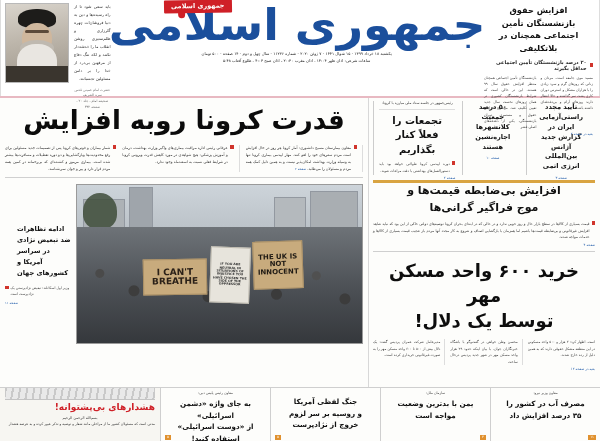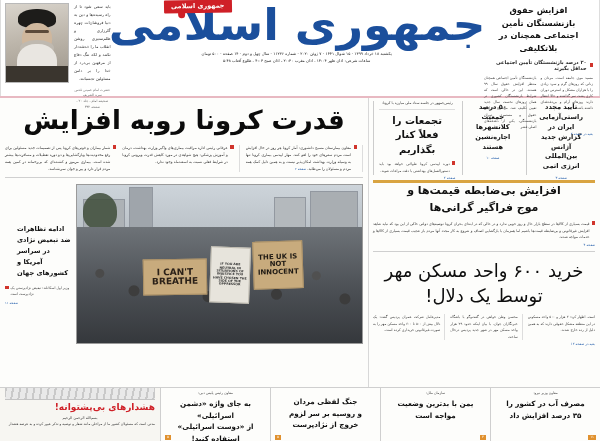--- a/index.html
+++ b/index.html
@@ -104,21 +104,21 @@
   .brief-card .pg{font-size:3.4px;color:#1a57a8;font-weight:normal;margin-top:4px;}
 
   .rule-gold{height:3px;background:#d9a441;margin:5px 0 0 0;}
   .rule-thin{height:1px;background:#cfcfcf;margin:4px 0;}
 
   .sec{}
   .sec-h{font-size:11px;font-weight:bold;text-align:center;line-height:1.5;color:#111;}
   .sec-lead{font-size:3.6px;line-height:1.85;text-align:justify;margin-top:5px;color:#333;display:flex;gap:2px;}
   .sec-pg{font-size:3.4px;color:#1a57a8;margin-top:2px;}
 
-  .mega-h{font-size:18px;font-weight:normal;text-align:center;line-height:1.4;color:#0d0d0d;margin-top:6px;letter-spacing:-.4px;}
+  .mega-h{font-size:18px;font-weight:bold;text-align:center;line-height:1.4;color:#0d0d0d;margin-top:6px;letter-spacing:-.4px;}
   .mega-cols{display:flex;gap:5px;margin-top:6px;}
   .mega-cols .c{flex:1;font-size:3.5px;line-height:1.85;text-align:justify;color:#3a3a3a;}
   .mega-cols .c.bl{border-right:1px solid #ddd;padding-right:4px;}
 
   
   .main-col{flex:1;box-sizing:border-box;padding:3px 5px 0 5px;}
   .lead-h{
     font-size:26px;font-weight:bold;text-align:center;color:#0b0b0b;
     line-height:1.35;letter-spacing:-.6px;margin:2px 0 0 0;
   }
@@ -364,21 +364,21 @@
       <div class="bx-kicker">سازمان ملل:</div>
       <div class="bx-h">
         <div>یمن با بدترین وضعیت</div>
         <div>مواجه است</div>
       </div>
       <div class="bx-pg">۳</div>
     </div>
 
     <div class="bx">
       <div class="bx-h" style="margin-top:5px;">
-        <div>جنگ لفظی مردان</div>
+        <div>جنگ لفظی آمریکا</div>
         <div>و روسیه بر سر لزوم</div>
         <div>خروج از نژادپرست</div>
       </div>
       <div class="bx-pg" style="right:auto;left:4px;">۵</div>
     </div>
 
     <div class="bx">
       <div class="bx-kicker">معاون رئیس پلیس دبی:</div>
       <div class="bx-h">
         <div>به جای واژه «دشمن اسرائیلی»</div>

